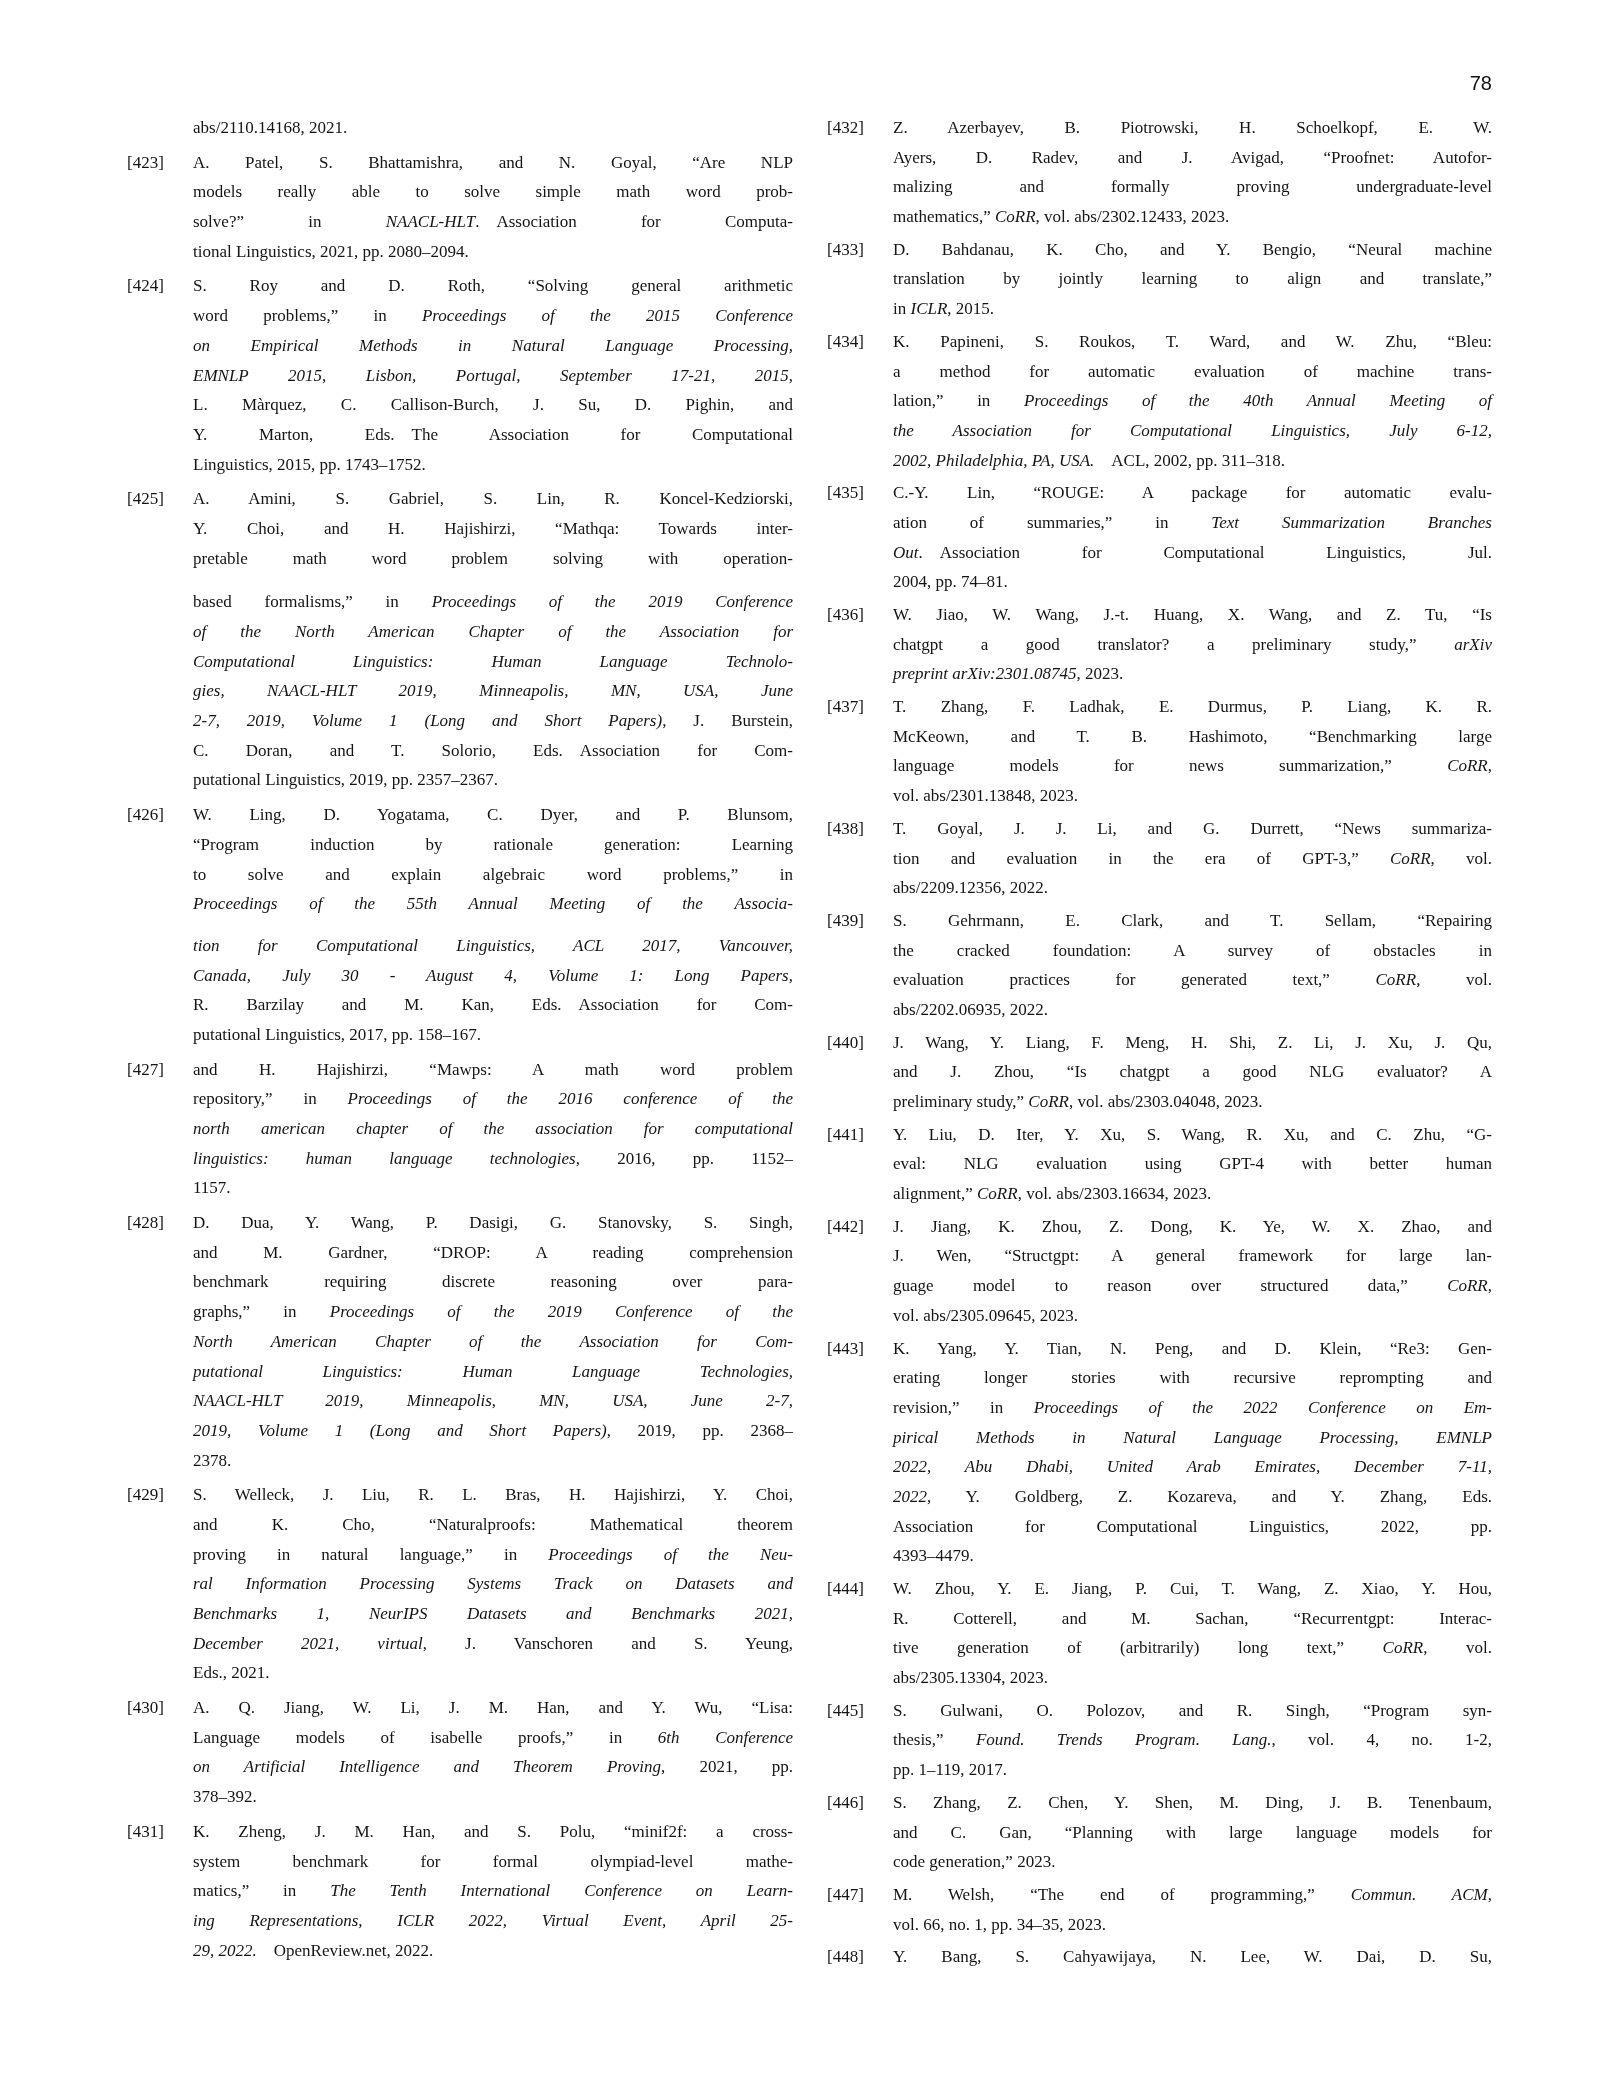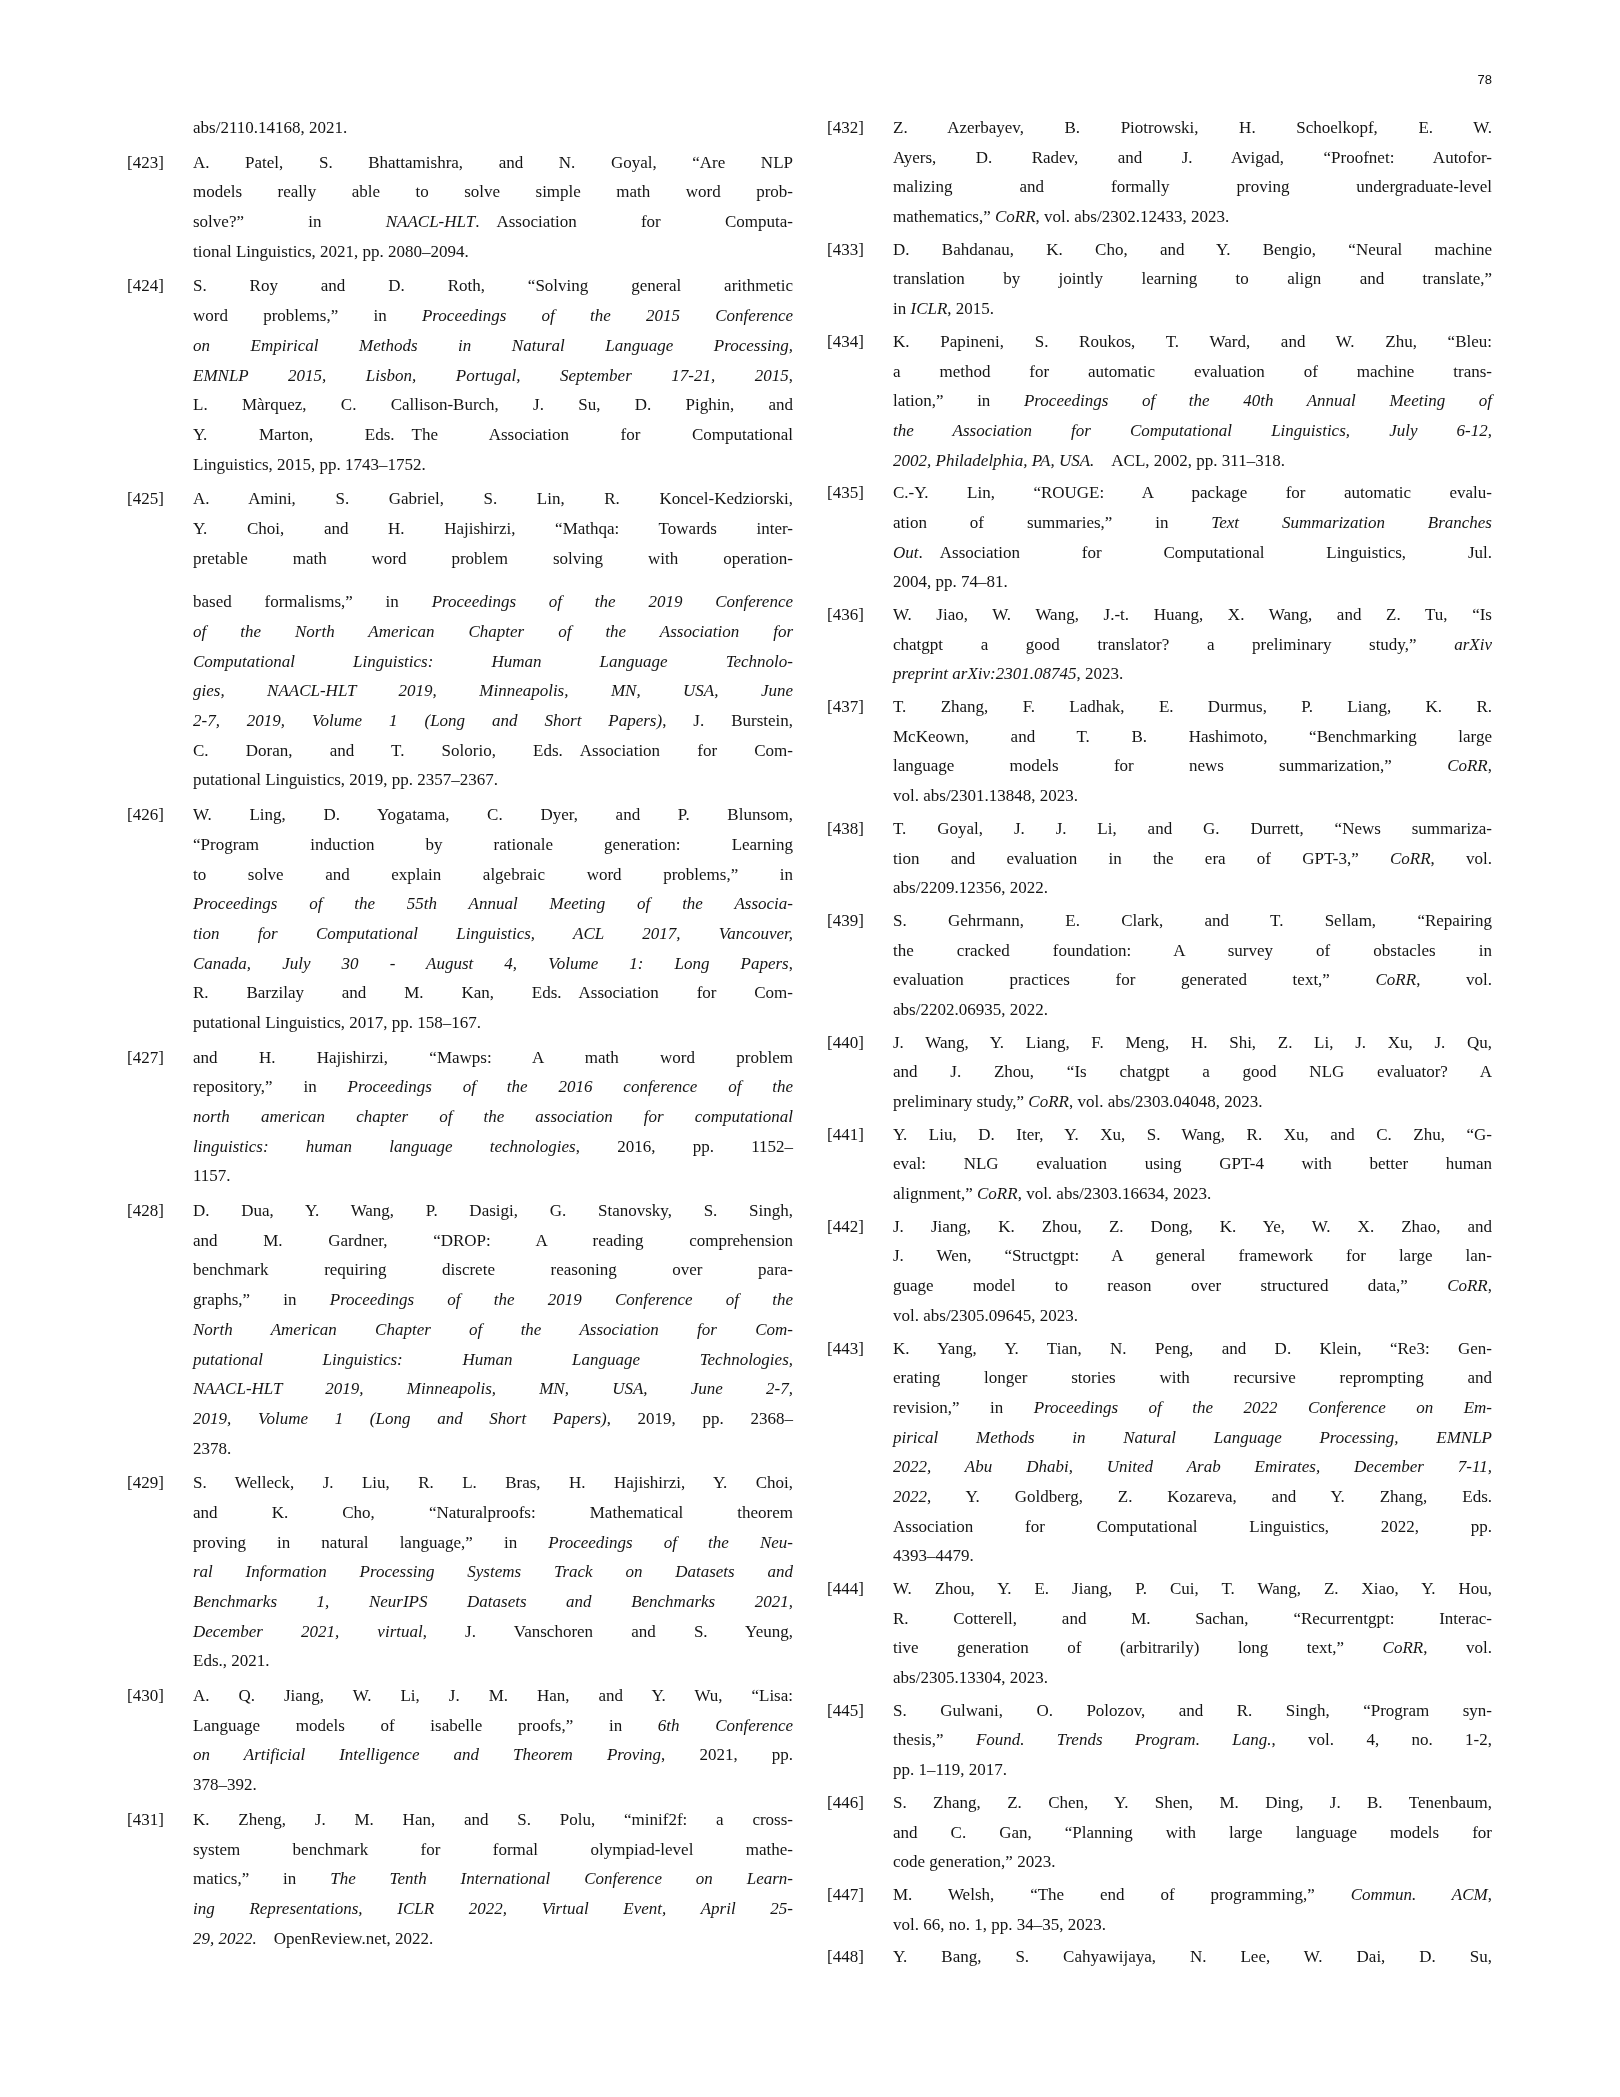--- a/index.html
+++ b/index.html
@@ -1,19 +1,19 @@
 <!DOCTYPE html>
 <html><head>
 <meta charset="utf-8">
 <style>
   html, body { margin: 0; padding: 0; background: #ffffff; }
   body { width: 1620px; height: 2097px; position: relative; overflow: hidden; }
   .page-number {
     position: absolute; top: 72px; right: 128px;
-    font-family: "Liberation Sans", sans-serif; font-size: 13px; color: #111;
+    font-family: "Liberation Sans", sans-serif; font-size: 20px; color: #111;
   }
   .column {
     position: absolute; top: 113px;
     font-family: "Liberation Serif", serif; font-size: 17px; color: #141414;
   }
   .col-left { left: 127px; width: 666px; }
   .col-right { left: 827px; width: 665px; }
   .ref { position: relative; padding-left: 66px; }
   .col-left .ref { margin-bottom: 5px; }
   .col-right .ref { margin-bottom: 3px; }
@@ -63,21 +63,21 @@
       <span class="line" style="display: block; text-align: left; width: auto; word-spacing: 5.66667px;"><span class="it">2-7, 2019, Volume 1 (Long and Short Papers)</span><span>, J. Burstein,</span></span>
       <span class="line" style="display: block; text-align: left; width: auto; word-spacing: 12.4286px;"><span>C. Doran, and T. Solorio, Eds. Association for Com-</span></span>
       <span class="line last"><span>putational Linguistics, 2019, pp. 2357–2367.</span></span>
     </div>
     <div class="ref">
       <span class="ref-num">[426]</span>
       <span class="line" style="display: block; text-align: left; width: auto; word-spacing: 17.25px;"><span>W. Ling, D. Yogatama, C. Dyer, and P. Blunsom,</span></span>
       <span class="line" style="display: block; text-align: left; width: auto; word-spacing: 18.4px;"><span>“Program induction by rationale generation: Learning</span></span>
       <span class="line" style="display: block; text-align: left; width: auto; word-spacing: 18.5714px;"><span>to solve and explain algebraic word problems,” in</span></span>
       <span class="line" style="display: block; text-align: left; width: auto; word-spacing: 9.25px;"><span class="it">Proceedings of the 55th Annual Meeting of the Associa-</span></span>
-      <span class="line" style="display: block; text-align: left; width: auto; word-spacing: 8.5px;"><span class="it">tion for Computational Linguistics, ACL 2017, Vancouver,</span></span>
+      <span class="line" style="display: block; text-align: left; width: auto; word-spacing: 8.5px; margin-top: 12px;"><span class="it">tion for Computational Linguistics, ACL 2017, Vancouver,</span></span>
       <span class="line" style="display: block; text-align: left; width: auto; word-spacing: 11.3333px;"><span class="it">Canada, July 30 - August 4, Volume 1: Long Papers</span><span>,</span></span>
       <span class="line" style="display: block; text-align: left; width: auto; word-spacing: 13.2857px;"><span>R. Barzilay and M. Kan, Eds. Association for Com-</span></span>
       <span class="line last"><span>putational Linguistics, 2017, pp. 158–167.</span></span>
     </div>
     <div class="ref">
       <span class="ref-num">[427]</span>
       <span class="line" style="display: block; text-align: left; width: auto; word-spacing: 18.2857px;"><span>and H. Hajishirzi, “Mawps: A math word problem</span></span>
       <span class="line" style="display: block; text-align: left; width: auto; word-spacing: 7.875px;"><span>repository,” in </span><span class="it">Proceedings of the 2016 conference of the</span></span>
       <span class="line" style="display: block; text-align: left; width: auto; word-spacing: 4px;"><span class="it">north american chapter of the association for computational</span></span>
       <span class="line" style="display: block; text-align: right; width: auto; word-spacing: 7px;"><span class="it">linguistics: human language technologies</span><span>, 2016, pp. 1152–</span></span>

